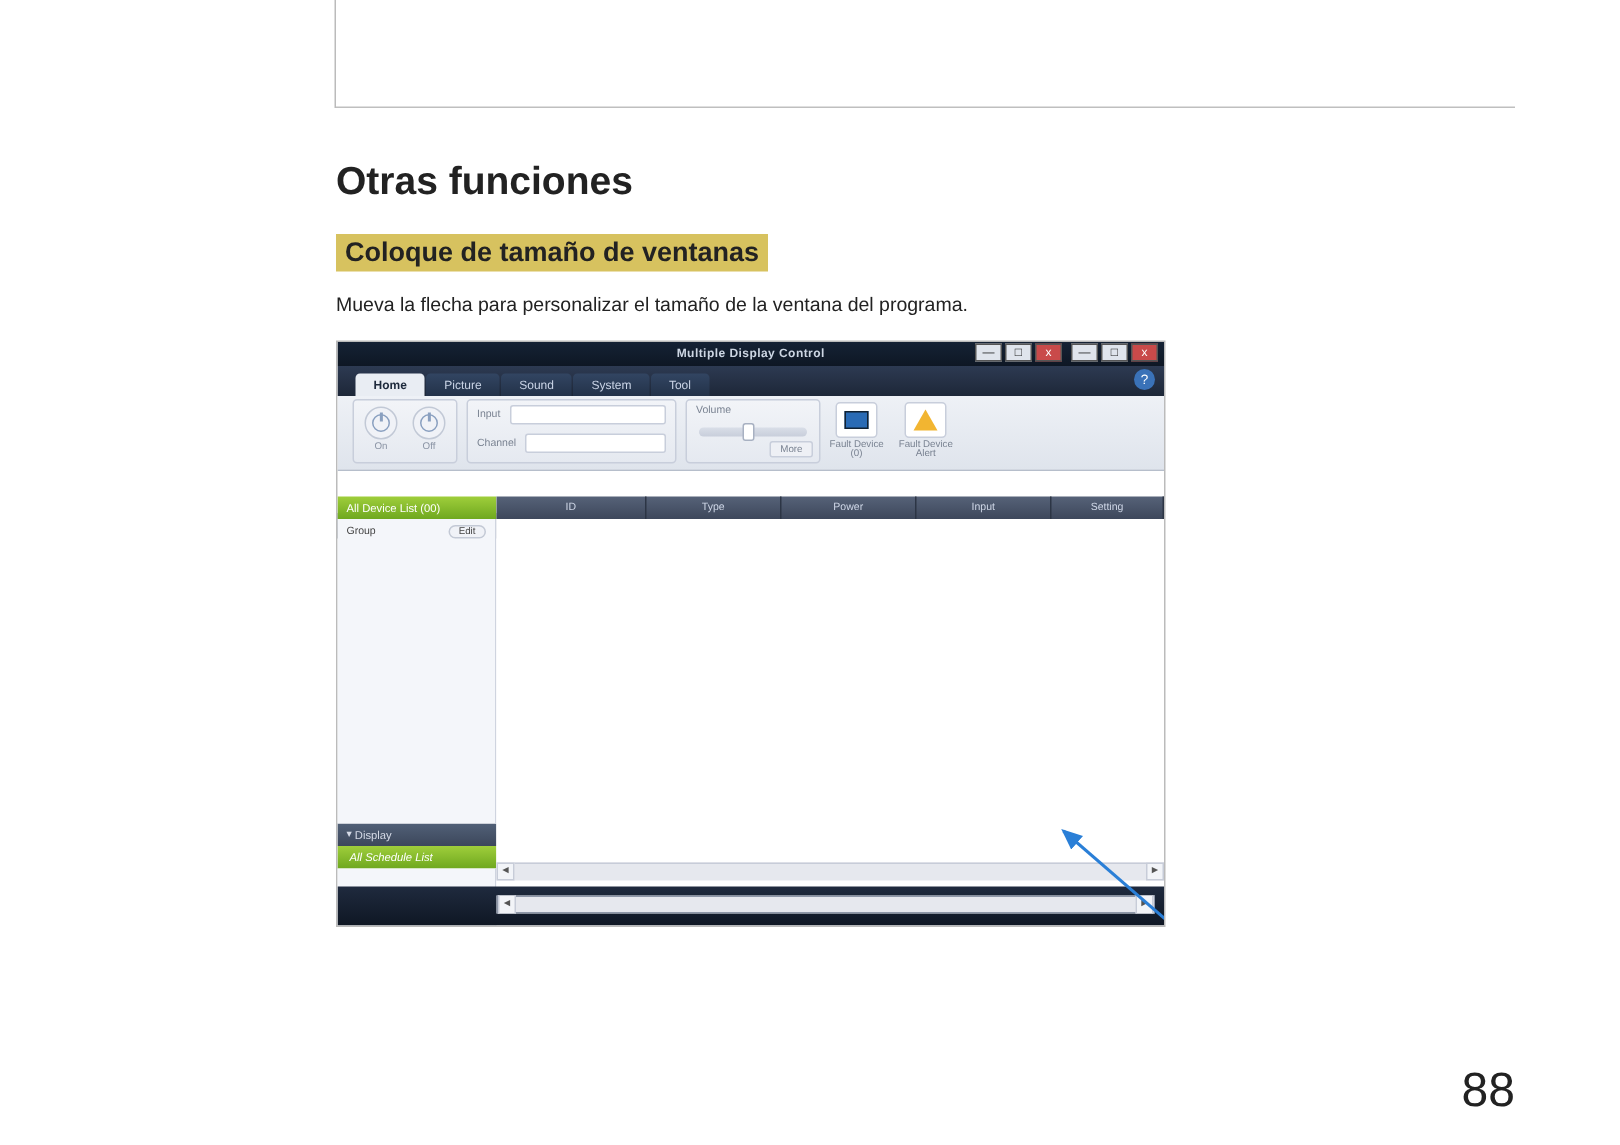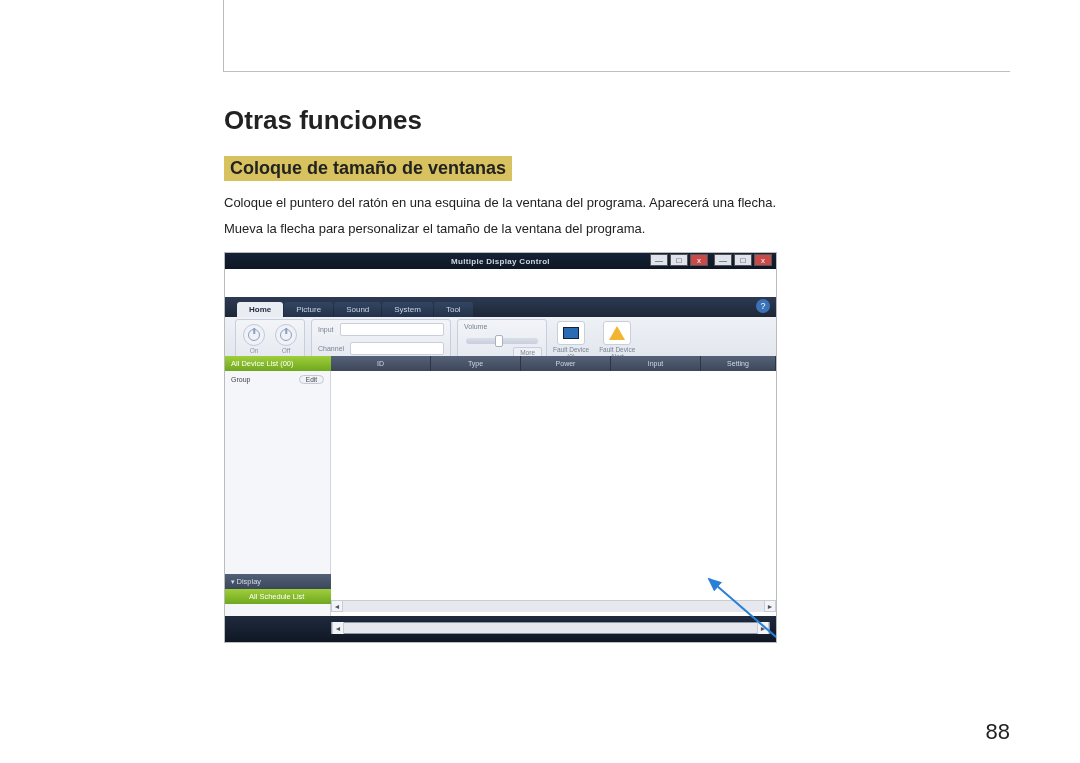--- a/index.html
+++ b/index.html
@@ -15,21 +15,21 @@
 
   
   .app { position: absolute; left: 0; top: 0; right: 0; bottom: 0; }
   .titlebar { height: 16px; background: linear-gradient(#152235,#0e1724); display:flex; align-items:center; justify-content:center; position:relative; }
   .titlebar-title { color:#cdd6e3; font-size:8px; letter-spacing:0.3px;font-weight:bold; }
   .tbtn { width:18px; height:12px; border:1px solid #555; background:#dfe4ec; font-size:8px; display:flex; align-items:center; justify-content:center; color:#222; }
   .tbtn.close { background:#c94a4a; color:#fff; }
   .second-cluster { position:absolute; right:4px; top:1px; display:flex; gap:2px; }
   .titlebar .first-cluster { position:absolute; right:68px; top:1px; display:flex; gap:2px; }
 
-  .tabbar { height:20px; background: linear-gradient(#2d3a52,#1d2738); display:flex; align-items:flex-end; padding-left:12px; position:relative;margin-top:28px; }
+  .tabbar { height:20px; background: linear-gradient(#2d3a52,#1d2738); display:flex; align-items:flex-end; padding-left:12px; position:relative; }
   .tab { font-size:8px; color:#cad4e6; padding:3px 12px 3px; margin-right:1px; background:linear-gradient(#324562,#233249); border-top-left-radius:3px; border-top-right-radius:3px; cursor:pointer; }
   .tab.active { background:#e9edf3; color:#1e2a3c; font-weight:600; }
   .help { position:absolute; right:6px; top:2px; width:14px; height:14px; border-radius:50%; background:#3a72b8; color:#fff; font-size:9px; display:flex; align-items:center; justify-content:center; }
 
   .ribbon { height:50px; background:linear-gradient(#eef1f6,#dfe4ec); border-bottom:1px solid #b6becb; position:relative; }
   .ribbon-group { position:absolute; top:2px; bottom:4px; border:1px solid #c8cedb; border-radius:3px; background:linear-gradient(#f2f4f8,#e5e9f0); }
   .rg1 { left:10px; width:70px; }
   .rg2 { left:86px; width:140px; }
   .rg3 { left:232px; width:90px; }
   .rg-row { display:flex; align-items:center; font-size:7px; color:#7a8392; padding:3px 6px; gap:6px; }
@@ -58,53 +58,52 @@
   .toolbar2 .section-label::before{content:"▾ ";font-size:7px;}
 
   .body-grid { position:absolute; left:0; top:103px; right:0; bottom:0; display:flex;justify-content:space-between; }
   .sidebar { width:106px; display:flex; flex-direction:column; }
   .side-head { height:15px; background:linear-gradient(#9fce3b,#6fa81f); color:#fff; font-size:7.5px; padding:2px 6px; display:flex; align-items:center; }
   .side-body { flex:1; background:#f4f6fa; border-right:1px solid #cfd4df; position:relative; }
   .group-row { display:flex; justify-content:space-between; align-items:center; font-size:7px; color:#444; padding:4px 6px;}
   .edit-mini { font-size:6.5px; color:#444; border:1px solid #c3c9d5; padding:0 6px; border-radius:7px; background:#f0f2f7;}
   .sched-head { height:15px; background:linear-gradient(#516077,#3c475b); color:#d6dbe7; font-size:7.5px; padding:2px 6px; display:flex; align-items:center;}
   .sched-head::before{content:"▾ ";font-size:7px;margin-right:2px;}
-  .sched-sub { height:15px; background:linear-gradient(#9fce3b,#6fa81f); color:#fff; font-size:7.5px; padding:2px 24px; display:flex; align-items:center;}
+  .sched-sub { height:15px; background:linear-gradient(#9fce3b,#6fa81f); color:#fff; font-size:7.5px; padding:2px 8px; display:flex; align-items:center;font-style:italic;}
   .sched-body { height:38px; background:#f4f6fa; border-right:1px solid #cfd4df;}
 
   .main { flex:1; position:relative; background:#fff; }
   .colhead { height:15px; background:linear-gradient(#566278,#3d475b); display:flex; }
   .ch { color:#cfd7e7; font-size:7px; display:flex; align-items:center; justify-content:center; border-right:1px solid #2c3545;}
   .ch.c1{width:100px;} .ch.c2{width:90px;} .ch.c3{width:90px;} .ch.c4{width:90px;} .ch.c5{flex:1;}
   .grid-area { position:absolute; top:15px; left:0; right:0; bottom:0; background:#fff; }
   .hscroll { position:absolute; left:0; right:0; bottom:0; height:12px; background:#e6e8ee; border-top:1px solid #c7ccd8; }
   .hscroll .arrow { width:12px; height:12px; display:flex; align-items:center; justify-content:center; font-size:7px; color:#555; background:#f2f4f8; border:1px solid #c7ccd8; position:absolute; top:-1px;}
   .hscroll .arrow.left{left:0;} .hscroll .arrow.right{right:0;}
   .statusbar { position:absolute; left:0; right:0; bottom:0; height:26px; background:linear-gradient(#1f2a3e,#0f1724);}
   .statusbar .inner-scroll { position:absolute; left:106px; right:6px; top:6px; height:12px; background:#e6e8ee; border:1px solid #8e97a8;}
   .statusbar .inner-scroll .arrow{width:12px;height:12px;display:flex;align-items:center;justify-content:center;font-size:7px;color:#555;background:#f2f4f8;border-left:1px solid #c7ccd8;border-right:1px solid #c7ccd8;position:absolute;top:-1px;}
   .statusbar .inner-scroll .arrow.left{left:0;} .statusbar .inner-scroll .arrow.right{right:0;}
 
   
   .resize-arrow { position:absolute; pointer-events:none; }
   .resize-arrow svg { overflow:visible; }
 
-  .page-number { position:absolute; right:70px; bottom:18px; font-size:22px; color:#222; }
+  .page-number { position:absolute; right:70px; bottom:18px; font-size:32px; color:#222; }
 </style>
 </head>
 <body>
 
 <div class="page">
   <div class="top-left-block"></div>
   <div class="top-rule"></div>
 
   <div class="content">
     <h2 class="section-title">Otras funciones</h2>
     <div class="subhead">Coloque de tamaño de ventanas</div>
-    <p class="body">Coloque el puntero del ratón en una esquina de la ventana del programa. Aparecerá una flecha.</p>
     <p class="body">Mueva la flecha para personalizar el tamaño de la ventana del programa.</p>
 
     <div class="screenshot-wrap">
       <div class="app">
 
         <div class="titlebar">
           <span class="titlebar-title">Multiple Display Control</span>
           <div class="first-cluster">
             <div class="tbtn">—</div>
             <div class="tbtn">□</div>

